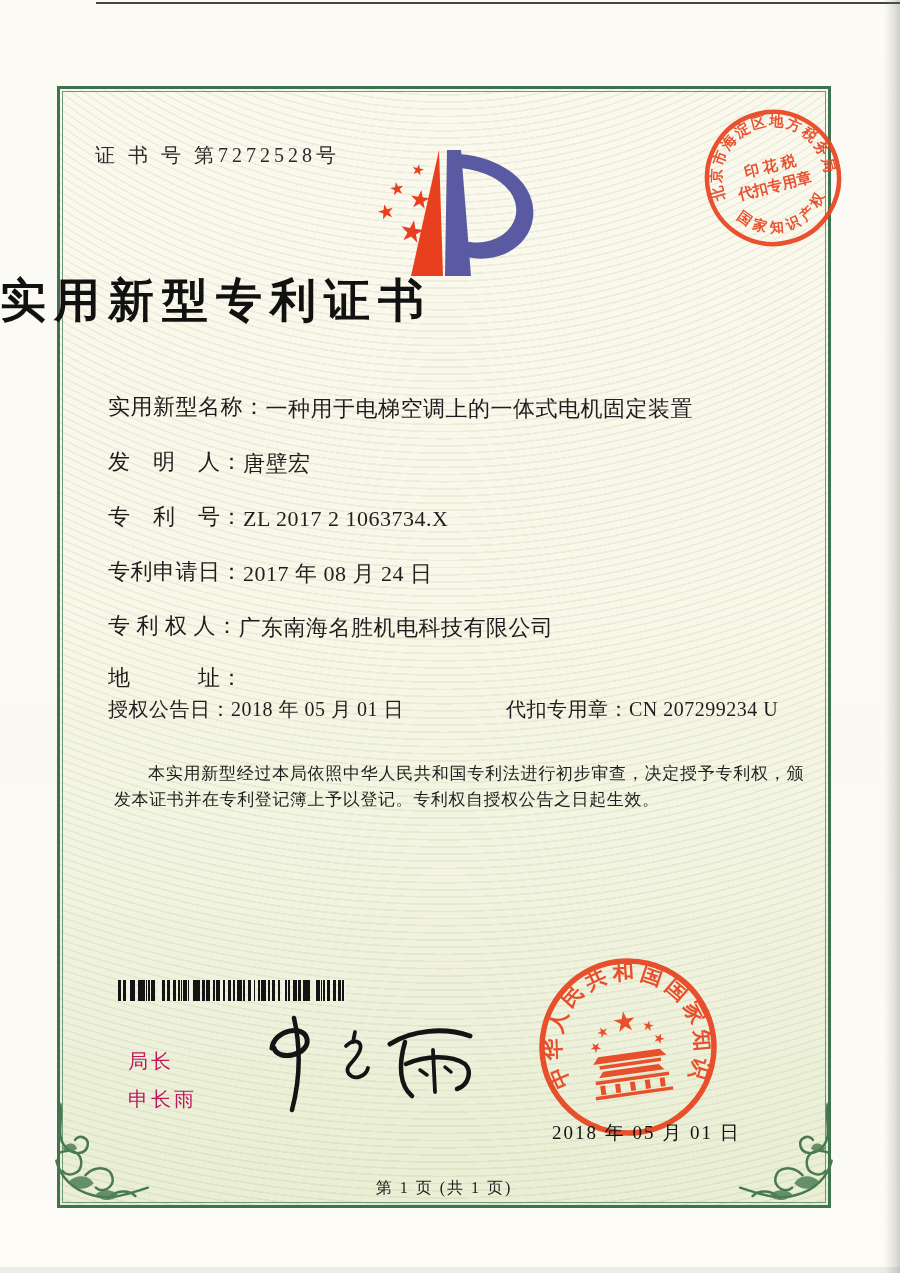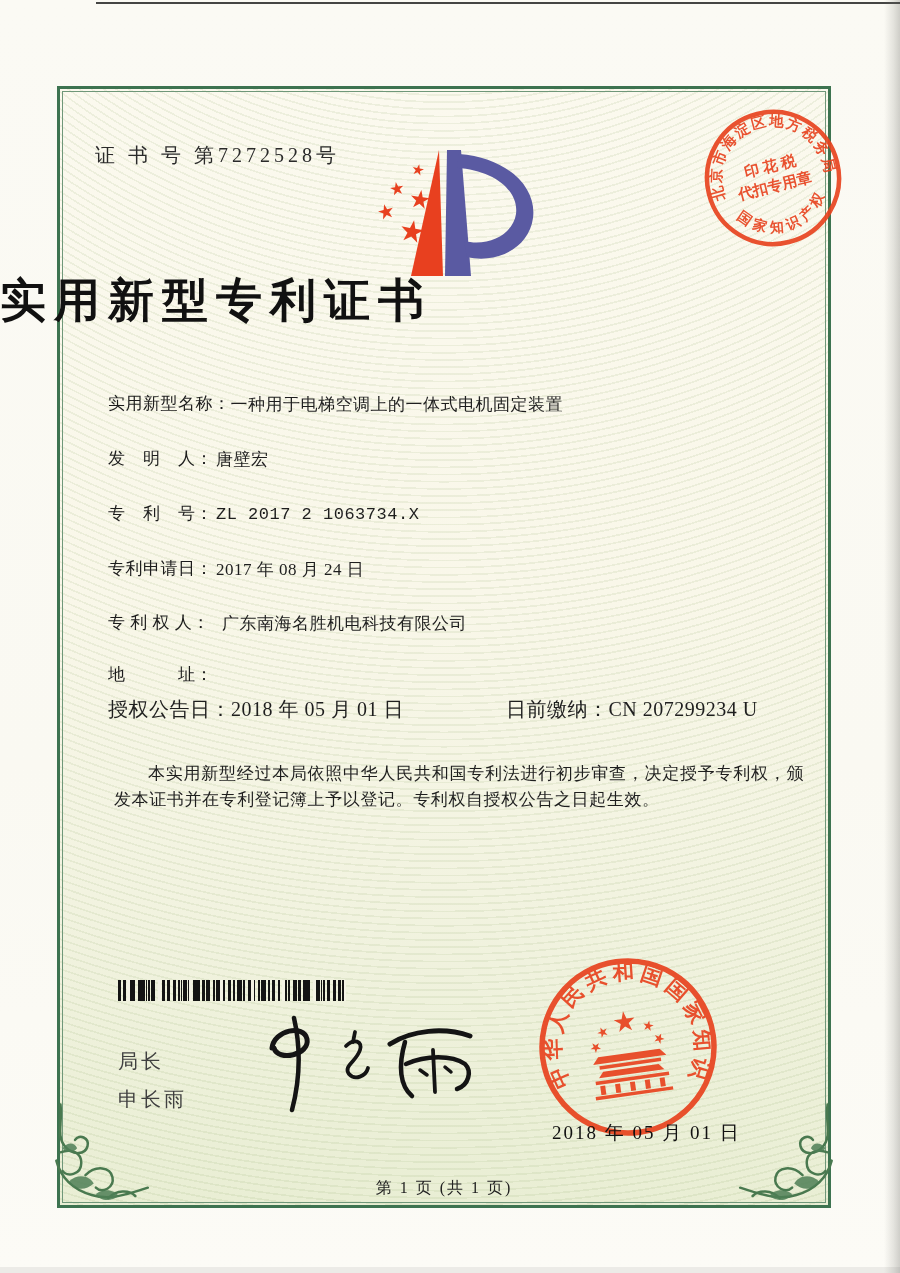--- a/index.html
+++ b/index.html
@@ -25,41 +25,41 @@
   .corner-flourish{position:absolute;width:104px;height:110px;}
   .corner-bl{left:48px;top:1102px;}
   .corner-br{left:736px;top:1102px;transform:scaleX(-1);}
 
   .cert-no{position:absolute;left:95px;top:142px;font-size:20px;letter-spacing:4px;color:#2a2a2a;}
 
   .logo{position:absolute;left:338px;top:144px;width:222px;height:140px;}
 
   .title{position:absolute;left:0;top:270px;width:890px;text-align:left;
     font-size:46px;font-weight:bold;letter-spacing:8px;color:#111;}
-  .f-row{position:absolute;left:108px;display:flex;align-items:flex-start;font-size:17px;letter-spacing:.5px;}
+  .f-row{position:absolute;left:108px;display:flex;align-items:flex-start;font-size:22px;letter-spacing:.5px;}
   .f-label{white-space:pre;flex:none;min-width:108px;color:#1c1c1c;}
   .f-value{max-width:530px;line-height:1.55;}
-  .row1{top:392px;} .row2{top:447px;} .row3{top:502px;font-family:Liberation Mono, monospace;}
-  .row4{top:557px;} .row5{top:611px;gap:6px;} .row6{top:663px;}
+  .row1{top:392px;} .row2{top:447px;} .row3{top:502px;}
+  .row4{top:557px;} .row5{top:611px;} .row6{top:663px;}
   .grant-row{position:absolute;left:108px;top:696px;width:702px;font-size:20px;letter-spacing:.5px;}
   .grant-right{position:absolute;left:398px;top:0;white-space:nowrap;}
 
   .paragraphs{position:absolute;left:106px;top:753px;width:706px;
     font-size:17px;line-height:1.52;letter-spacing:.6px;text-align:justify;}
   .paragraphs p{margin:8px;text-indent:2em;}
 
   .barcode{position:absolute;left:118px;top:980px;width:228px;height:21px;
     background:
       repeating-linear-gradient(90deg,rgba(243,242,228,0) 0 9px,#f3f2e4 9px 12px,rgba(243,242,228,0) 12px 31px),
       repeating-linear-gradient(90deg,#141414 0 2px,rgba(0,0,0,0) 2px 5px),
       repeating-linear-gradient(90deg,#141414 0 1px,rgba(0,0,0,0) 1px 7px),
       repeating-linear-gradient(90deg,#141414 0 3px,rgba(0,0,0,0) 3px 11px);}
 
-  .signer{position:absolute;left:118px;top:1042px;font-family:"Liberation Sans","DejaVu Sans",sans-serif;
-    font-size:20px;letter-spacing:3px;color:#404040;line-height:1.9;}
+  .signer{position:absolute;left:128px;top:1042px;font-family:"Liberation Sans","DejaVu Sans",sans-serif;
+    font-size:20px;letter-spacing:3px;color:#be185d;line-height:1.9;}
   .signature{position:absolute;left:242px;top:1012px;width:250px;height:104px;}
 
   .seal{position:absolute;left:533px;top:952px;width:190px;height:190px;transform:rotate(-8deg);opacity:.93;}
   .seal-date{position:absolute;left:552px;top:1120px;font-size:19px;letter-spacing:2px;color:#111;}
 
   .tax-stamp{position:absolute;left:698px;top:103px;width:150px;height:150px;transform:rotate(-14deg);opacity:.92;}
 
   .footer{position:absolute;left:57px;top:1178px;width:774px;text-align:center;font-size:16px;letter-spacing:2px;color:#222;}
 </style>
 </head>
@@ -141,21 +141,21 @@
 <div class="f-row row5">
   <span class="f-label">专 利 权 人：</span>
   <span class="f-value">广东南海名胜机电科技有限公司</span>
 </div>
 <div class="f-row row6">
   <span class="f-label">地　　　址：</span>
 </div>
 
 <div class="grant-row">
   <span>授权公告日：</span><span>2018 年 05 月 01 日</span>
-  <span class="grant-right"><span>日前缴纳：</span><span>CN 207299234 U</span></span>
+  <span class="grant-right"><span>代扣专用章：</span><span>CN 207299234 U</span></span>
 </div>
 
 <div class="paragraphs">
   <p>本实用新型经过本局依照中华人民共和国专利法进行初步审查，决定授予专利权，颁发本证书并在专利登记簿上予以登记。专利权自授权公告之日起生效。</p>
 </div>
 
 <div class="barcode"></div>
 
 <div class="signer">
   <div>局长</div>

